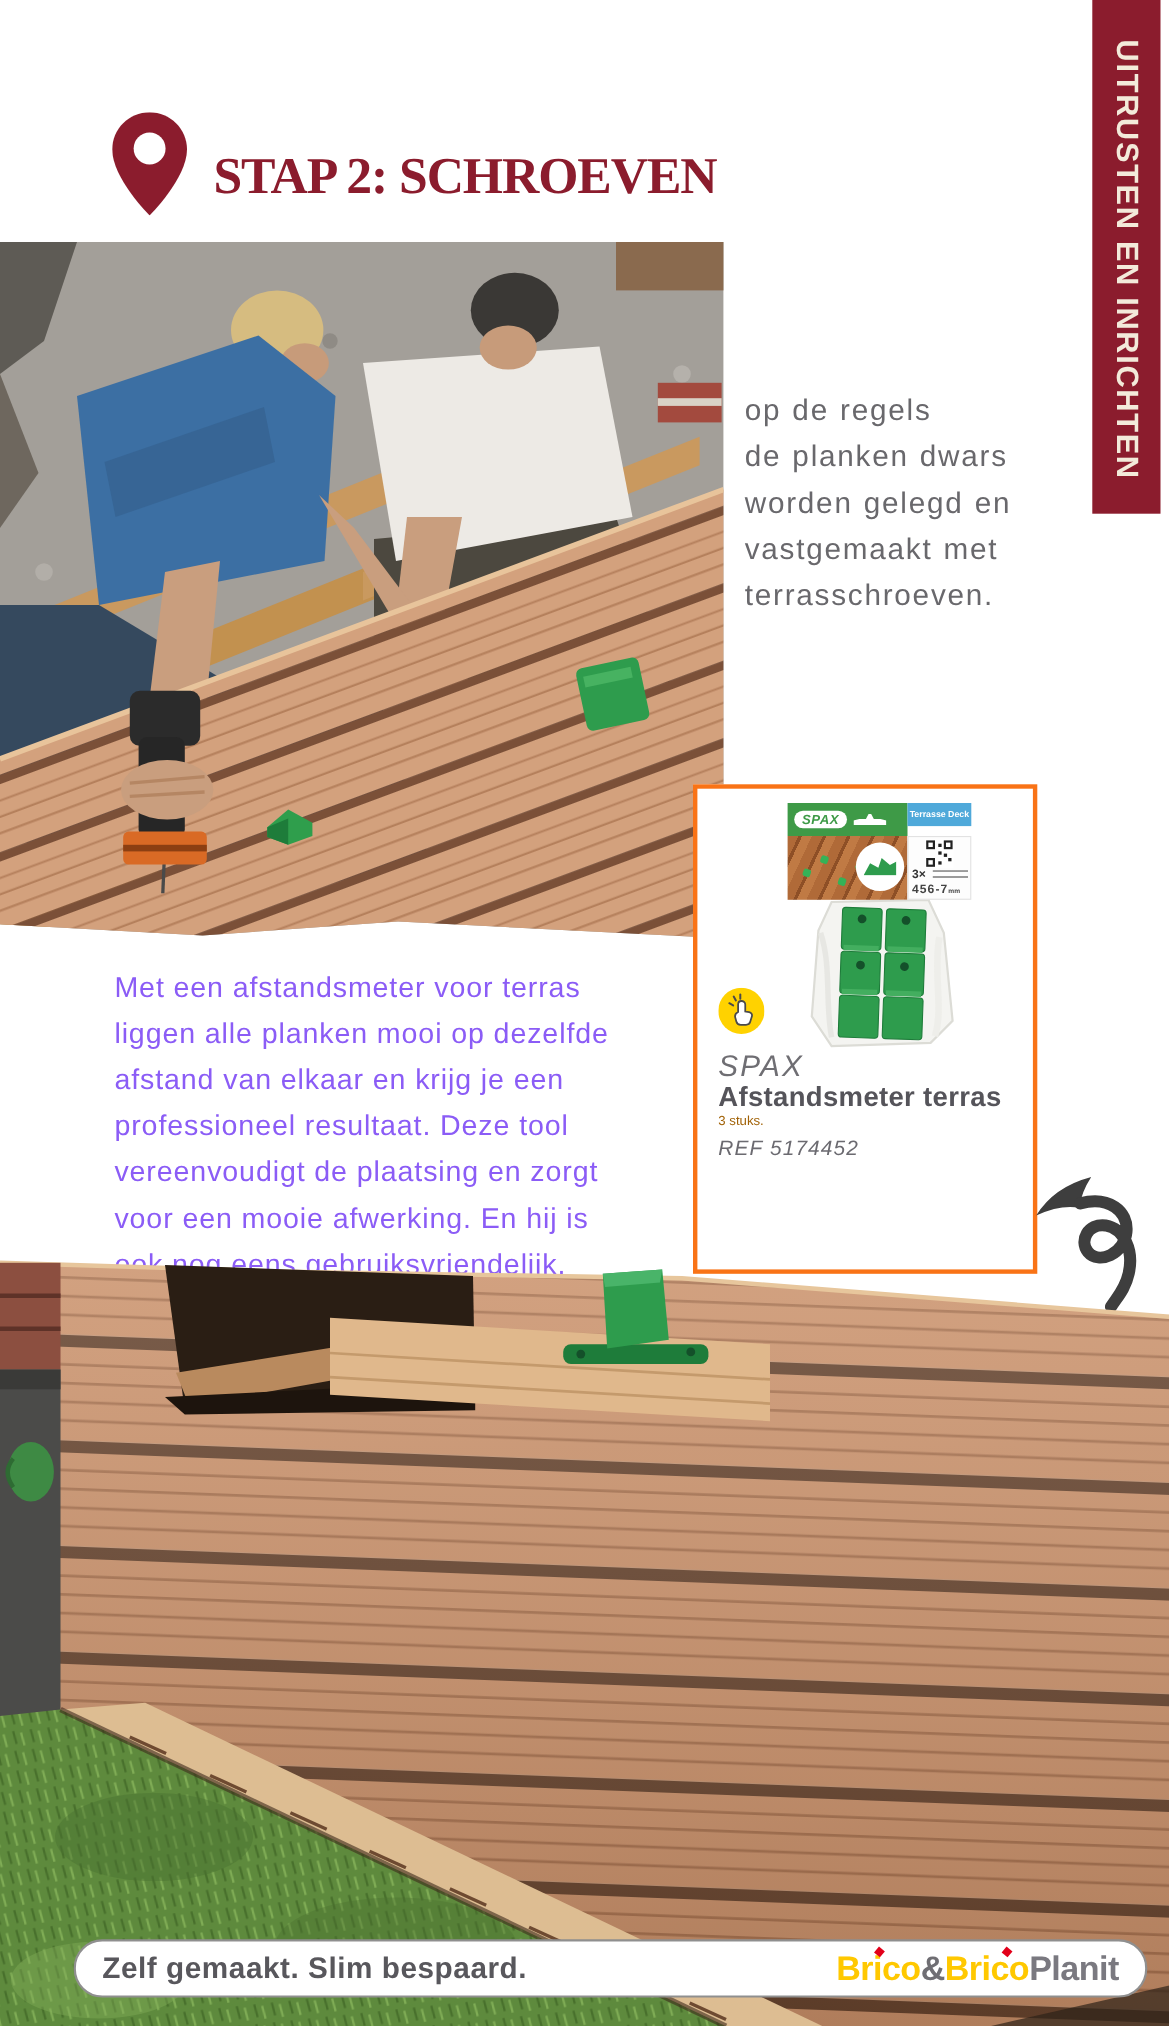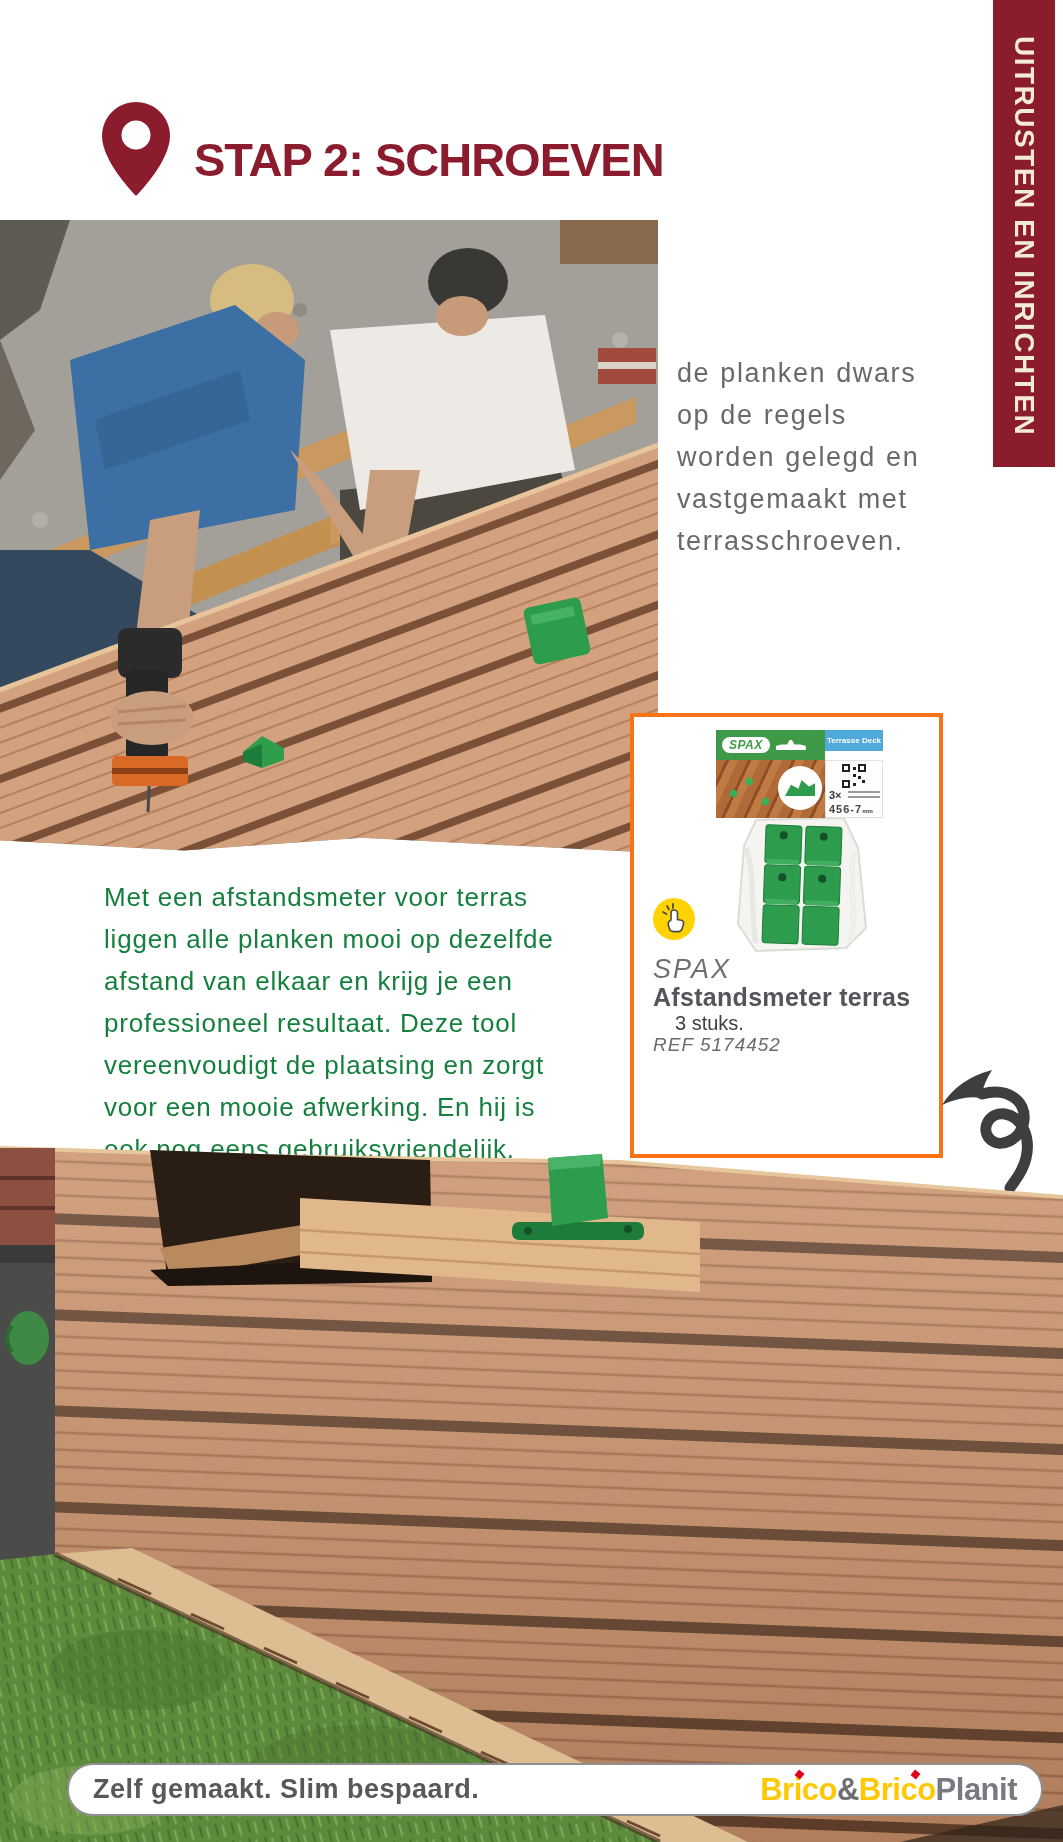--- a/index.html
+++ b/index.html
@@ -8,35 +8,35 @@
 
   
   .section-tab{position:absolute;left:993px;top:0;width:62px;height:467px;background:#8B1C2D;}
   .section-tab span{position:absolute;top:36px;left:50%;transform:translateX(-50%);
       writing-mode:vertical-rl;font-size:28px;font-weight:bold;letter-spacing:1.5px;
       color:#F3EADA;white-space:nowrap;}
 
   
   .pin{position:absolute;left:102px;top:102px;width:68px;height:94px;}
   .page-title{position:absolute;left:194px;top:124px;height:72px;line-height:72px;
-      font-size:47px;font-weight:800;letter-spacing:-1px;color:#8B1C2D;white-space:nowrap;}
+      font-size:47px;font-weight:800;letter-spacing:-1px;color:#8B1C2D;white-space:nowrap;font-family:Liberation Serif, serif;}
 
   
   .photo-top{position:absolute;left:0;top:220px;width:658px;height:633px;
       clip-path:polygon(0 0,100% 0,100% 100%,55% 97.6%,28% 99.6%,0 98%);}
   .photo-bottom{position:absolute;left:0;top:1030px;width:1063px;height:812px;}
   .photo-top svg,.photo-bottom svg{display:block;}
 
   
   .intro{position:absolute;left:677px;top:352px;width:310px;color:#69686C;
       font-size:27px;letter-spacing:1.6px;word-spacing:1px;}
   .intro .line{height:42px;line-height:42px;white-space:nowrap;}
 
   
-  .bodytext{position:absolute;left:104px;top:876px;width:520px;color:#15803d;
+  .bodytext{position:absolute;left:104px;top:876px;width:520px;color:#8b5cf6;
       font-size:26px;letter-spacing:0.8px;}
   .bodytext .line{height:42px;line-height:42px;white-space:nowrap;}
 
   
   .card{position:absolute;left:630px;top:713px;width:313px;height:445px;box-sizing:border-box;
       border:4px solid #f97316;background:#fff;}
   .card *{box-sizing:border-box;}
   .pkg-header{position:absolute;left:82px;top:13px;width:109px;height:30px;background:#3E9A47;
       display:flex;align-items:center;}
   .spax-pill{margin-left:6px;background:#fff;border-radius:9px;padding:1px 7px;
@@ -55,21 +55,21 @@
       border:1px solid #e2e2e2;font-family:"Liberation Sans",sans-serif;}
   .pkg-count{position:absolute;left:3px;top:28px;font-size:11px;font-weight:bold;color:#333;}
   .pkg-lines{position:absolute;left:22px;top:30px;width:32px;height:8px;
       background:repeating-linear-gradient(#9a9a9a 0 2px,transparent 2px 5px);}
   .pkg-size{position:absolute;left:3px;top:42px;font-size:11px;font-weight:bold;color:#444;letter-spacing:1px;}
   .pkg-size small{font-size:6px;letter-spacing:0;}
   .bag{position:absolute;left:92px;top:101px;width:150px;height:135px;}
   .click-badge{position:absolute;left:19px;top:181px;width:42px;height:42px;cursor:pointer;}
   .p-brand{position:absolute;left:19px;top:237px;font-size:27px;font-style:italic;color:#6F6E73;letter-spacing:2px;}
   .p-name{position:absolute;left:19px;top:266px;font-size:25px;font-weight:bold;color:#55545A;letter-spacing:.3px;white-space:nowrap;}
-  .p-qty{position:absolute;left:19px;top:295px;font-size:20px;color:#404040;margin-left:22px;}
+  .p-qty{position:absolute;left:19px;top:295px;font-size:12px;color:#a16207;}
   .p-ref{position:absolute;left:19px;top:317px;font-size:19px;font-style:italic;color:#6B6A70;letter-spacing:1px;}
 
   
   .scribble{position:absolute;left:938px;top:1063px;width:102px;height:132px;}
 
   
   .footer-pill{position:absolute;left:67px;top:1763px;width:924px;height:49px;background:#fff;
       border:2px solid #8F8F8F;border-radius:26px;display:flex;align-items:center;
       justify-content:space-between;padding:0 24px;z-index:5;}
   .slogan{font-size:27px;font-weight:bold;color:#58575C;letter-spacing:.5px;}
@@ -175,22 +175,22 @@
         <rect x="112" y="536" width="76" height="30" rx="5" fill="#D96A25"></rect>
         <rect x="112" y="548" width="76" height="6" fill="#8C3F12"></rect>
         <ellipse cx="152" cy="498" rx="42" ry="27" fill="#C99E7E"></ellipse>
         <line x1="118" y1="492" x2="186" y2="486" stroke="#B58663" stroke-width="3"></line>
         <line x1="118" y1="504" x2="186" y2="500" stroke="#B58663" stroke-width="3"></line>
       </g>
     </svg>
   </div>
 
   <div class="intro">
+    <div class="line">op de regels</div>
     <div class="line">de planken dwars</div>
-    <div class="line">op de regels</div>
     <div class="line">worden gelegd en</div>
     <div class="line">vastgemaakt met</div>
     <div class="line">terrasschroeven.</div>
   </div>
 
   <div class="card">
 
     <div>
       <div class="pkg-header">
         <span class="spax-pill">SPAX</span>

